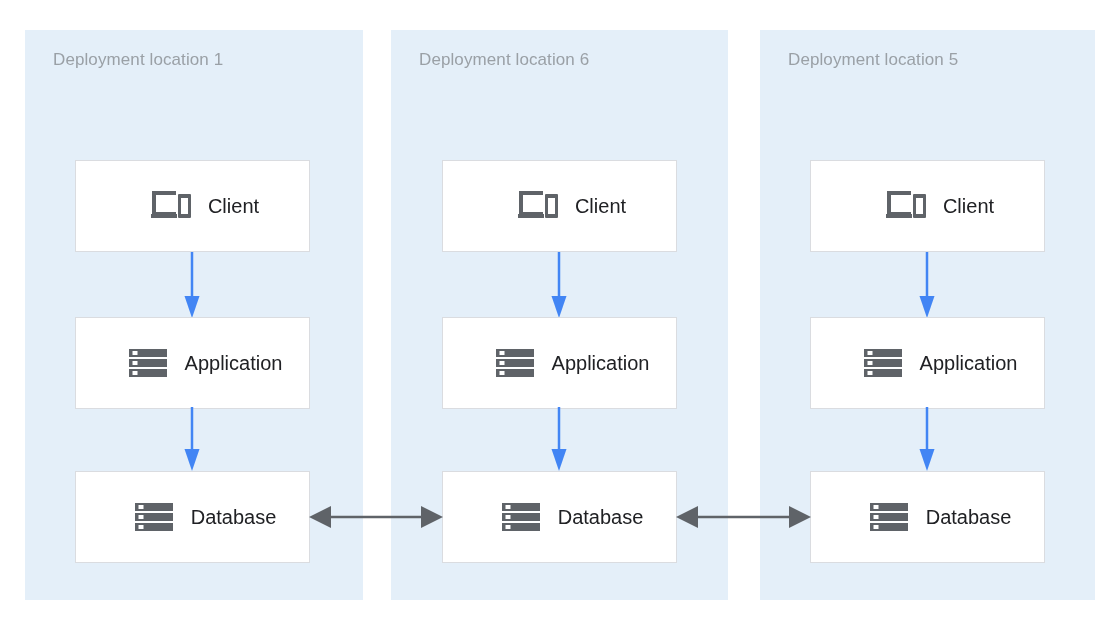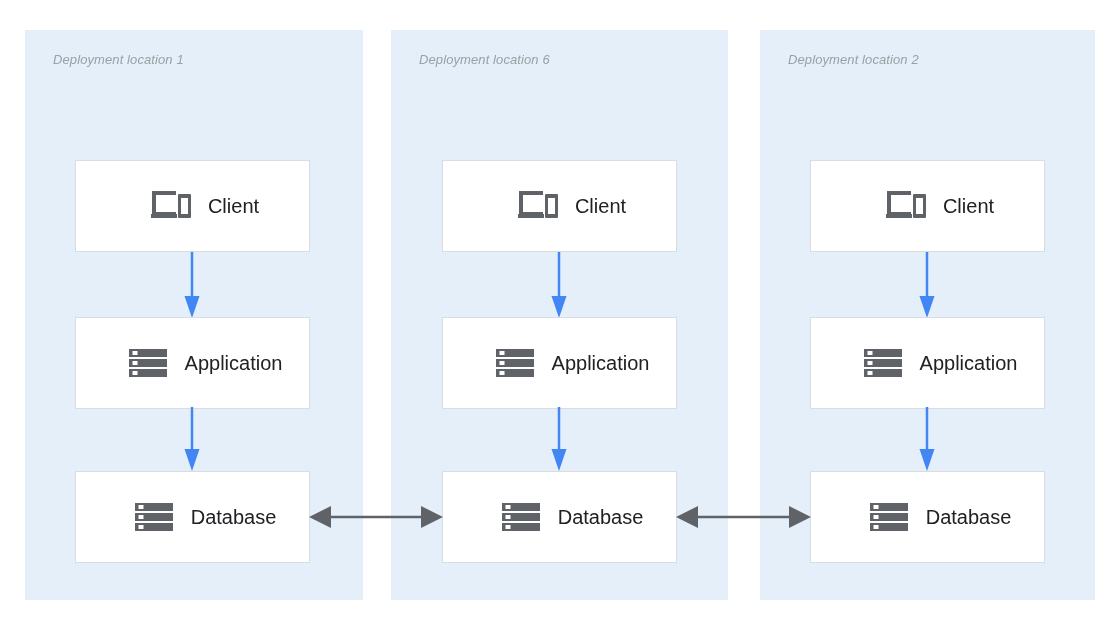--- a/index.html
+++ b/index.html
@@ -24,26 +24,25 @@
   .panel {
     position: absolute;
     top: 30px;
     height: 570px;
     background: #e4eff9;
   }
   .panel-title {
     position: absolute;
     top: 19px;
     left: 28px;
-    font-size: 13px;
+    font-size: 17px;
     line-height: 22px;
     color: #9aa0a6;
     white-space: nowrap;
     letter-spacing: 0.1px;
-    font-style: italic;
   }
 
   
   .node {
     position: absolute;
     width: 235px;
     height: 92px;
     background: #ffffff;
     border: 1px solid #dadce0;
     box-sizing: border-box;
@@ -192,21 +191,21 @@
         <rect x="4" y="19" width="38" height="8" fill="#5f6368"></rect>
         <rect x="7.5" y="21" width="5" height="4" fill="#ffffff"></rect>
         <rect x="4" y="29" width="38" height="8" fill="#5f6368"></rect>
         <rect x="7.5" y="31" width="5" height="4" fill="#ffffff"></rect>
       </svg>
     </span>
     <span class="node-label">Database</span>
   </div>
 
   <div class="panel" style="left:760px; width:335px;">
-    <div class="panel-title">Deployment location 2</div>
+    <div class="panel-title">Deployment location 5</div>
   </div>
 
   <div class="node" style="left:810px; top:160px;">
     <span class="node-icon">
       <svg viewBox="0 0 46 46" width="46" height="46" aria-hidden="true">
         <path fill="#5f6368" d="M4 8h24v4H8v17h20v4H4z"></path>
         <path fill="#5f6368" d="M3 31h26v4H3z"></path>
         <path fill="#5f6368" d="M31 11h11a1 1 0 0 1 1 1v22a1 1 0 0 1-1 1H31a1 1 0 0 1-1-1V12a1 1 0 0 1 1-1zm2 4v16h7V15z"></path>
       </svg>
     </span>

